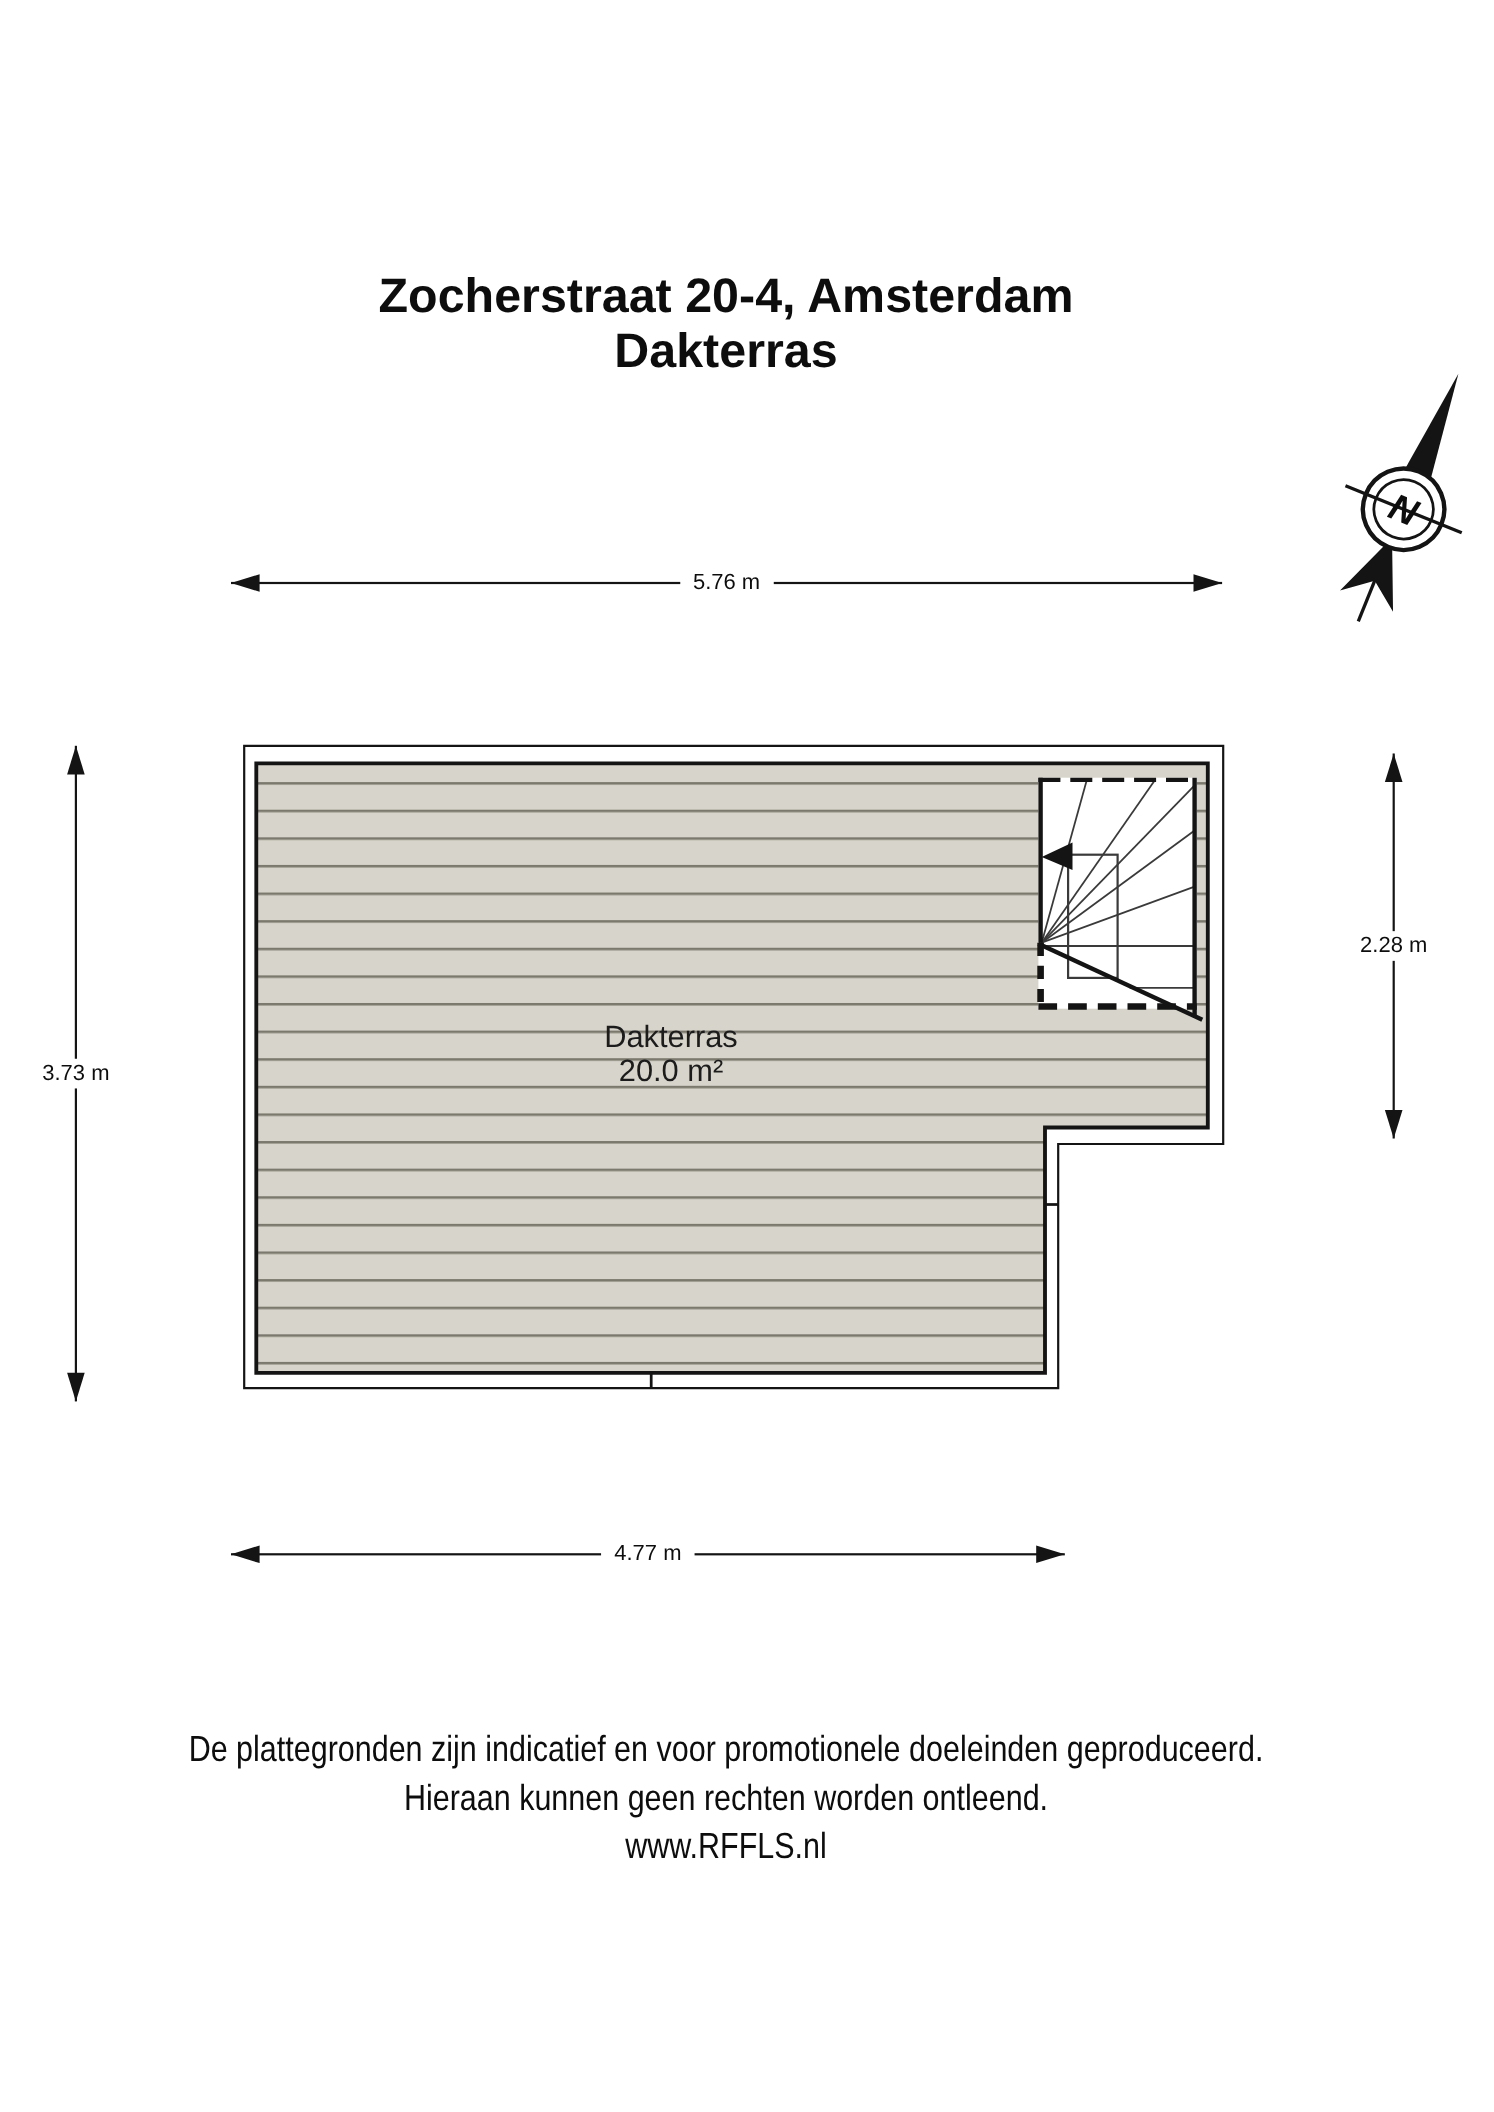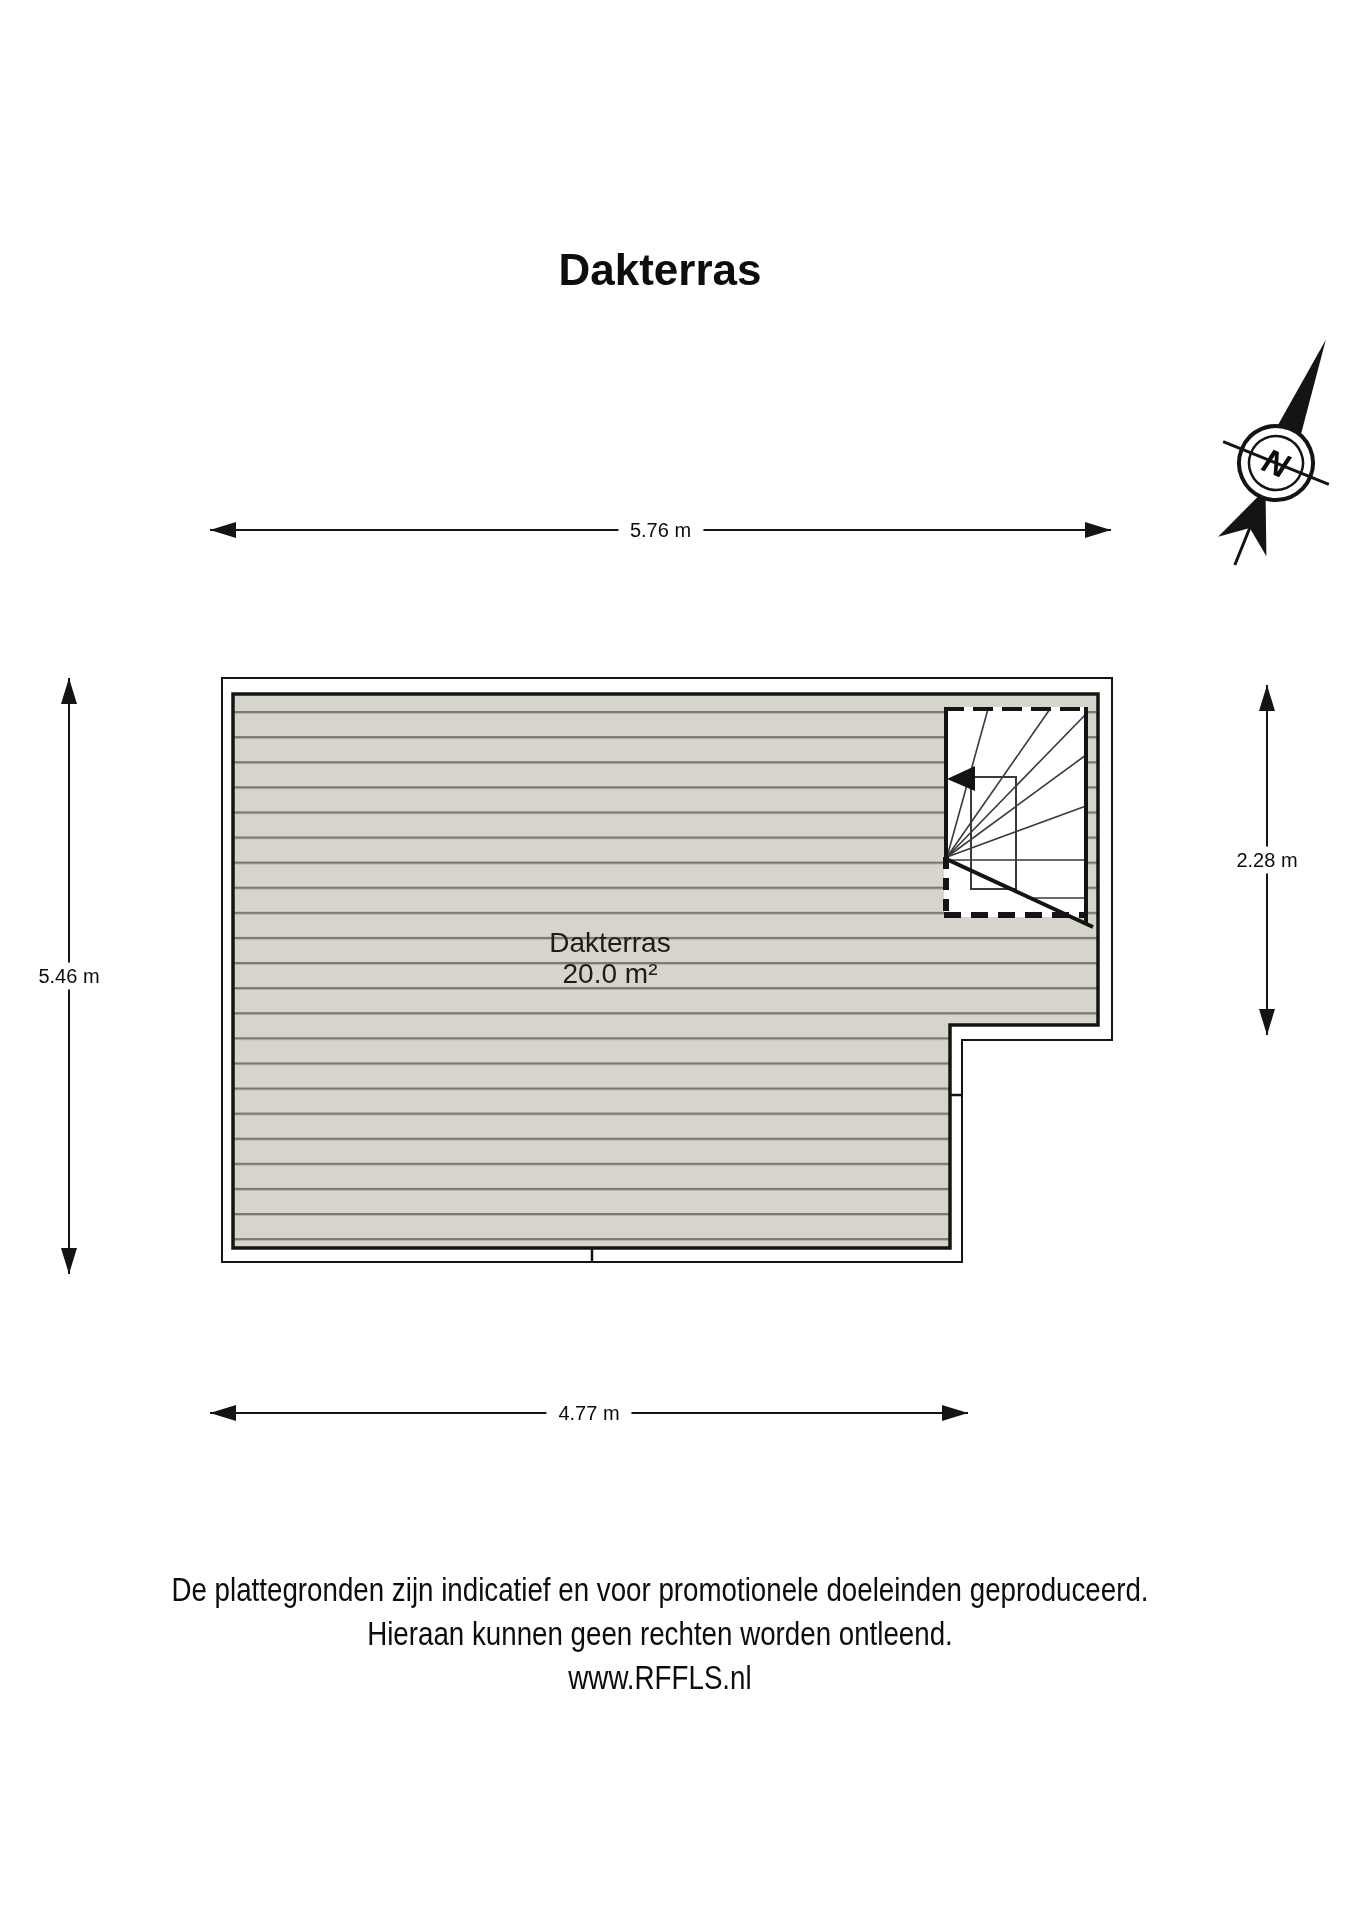--- a/index.html
+++ b/index.html
@@ -27,20 +27,21 @@
   .footer-block{left:0;top:1568px;width:1320px;text-align:center;line-height:44px;
                 transform:scaleX(0.84);transform-origin:660px 0;}
   .footer-line{font-size:33px;color:#0d0d0d;}
 
   svg text{font-family:"Liberation Sans","DejaVu Sans",sans-serif;}
 </style>
 </head>
 <body>
 
 <div class="abs title-block">
+  <div class="title-line">Zocherstraat 20-4, Amsterdam</div>
   <div class="title-line">Dakterras</div>
 </div>
 
 <svg class="abs" style="left:1186px;top:330px;" width="176" height="272" viewBox="-88 -136 176 272">
   <g transform="translate(2,-3) rotate(22)">
     <line x1="0" y1="20" x2="0" y2="110" stroke="#141414" stroke-width="3"></line>
     <polygon points="0,-133 -19,16 19,16" fill="#141414"></polygon>
     <polygon points="0,28 -26,90 0,70 26,90" fill="#141414"></polygon>
     <circle cx="0" cy="0" r="37" fill="#ffffff" stroke="#141414" stroke-width="4"></circle>
     <circle cx="0" cy="0" r="27" fill="#ffffff" stroke="#141414" stroke-width="2.5"></circle>
@@ -60,21 +61,21 @@
   <div class="line-h"></div>
   <div class="ah ah-left"></div>
   <div class="ah ah-right"></div>
   <span class="label">4.77 m</span>
 </div>
 
 <div class="dim" style="left:19px;top:678px;width:100px;height:596px;">
   <div class="line-v"></div>
   <div class="ah ah-up"></div>
   <div class="ah ah-down"></div>
-  <span class="label">5.46 m</span>
+  <span class="label">3.73 m</span>
 </div>
 
 <div class="dim" style="left:1217px;top:685px;width:100px;height:350px;">
   <div class="line-v"></div>
   <div class="ah ah-up"></div>
   <div class="ah ah-down"></div>
   <span class="label">2.28 m</span>
 </div>
 
 <svg class="abs" style="left:180px;top:650px;" width="960" height="640" viewBox="180 650 960 640">

